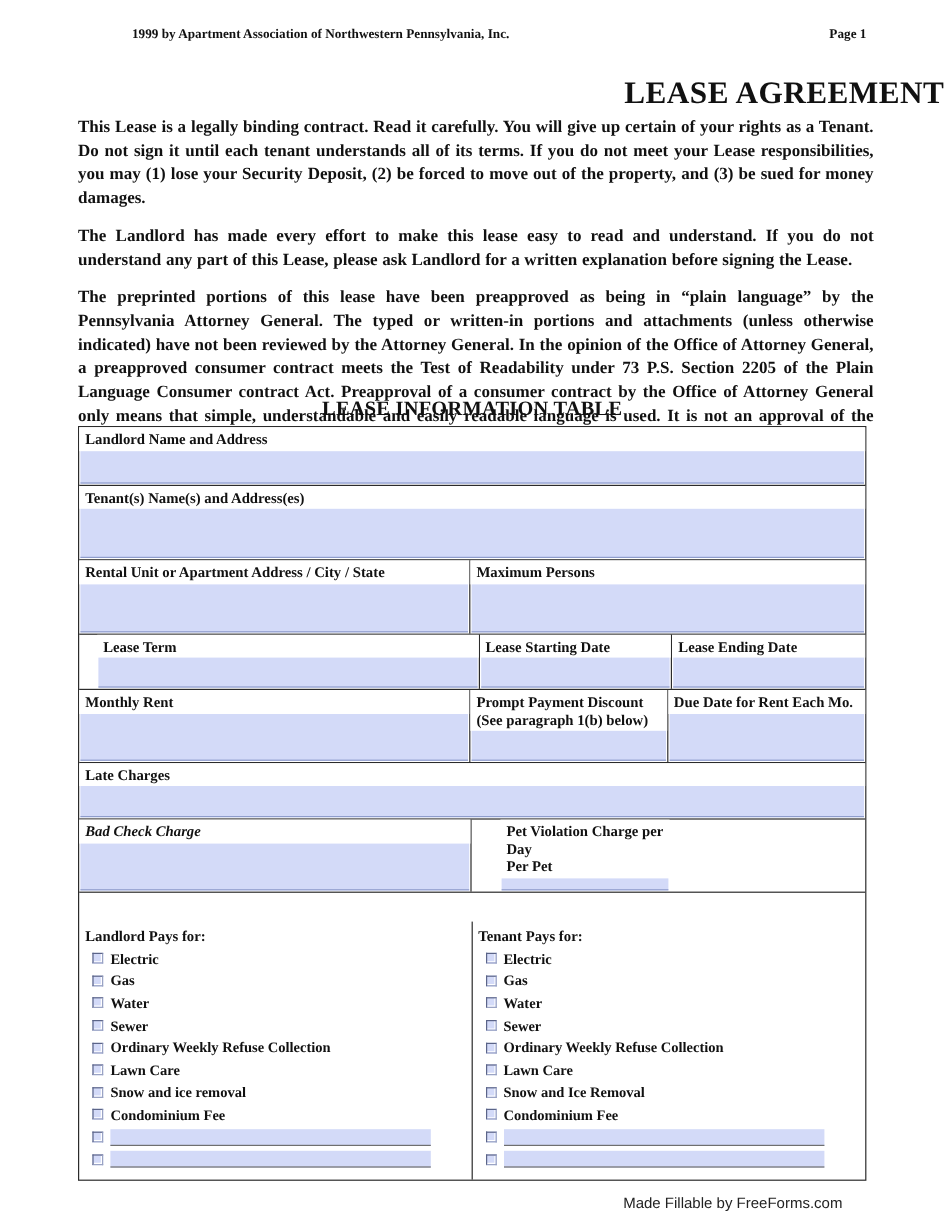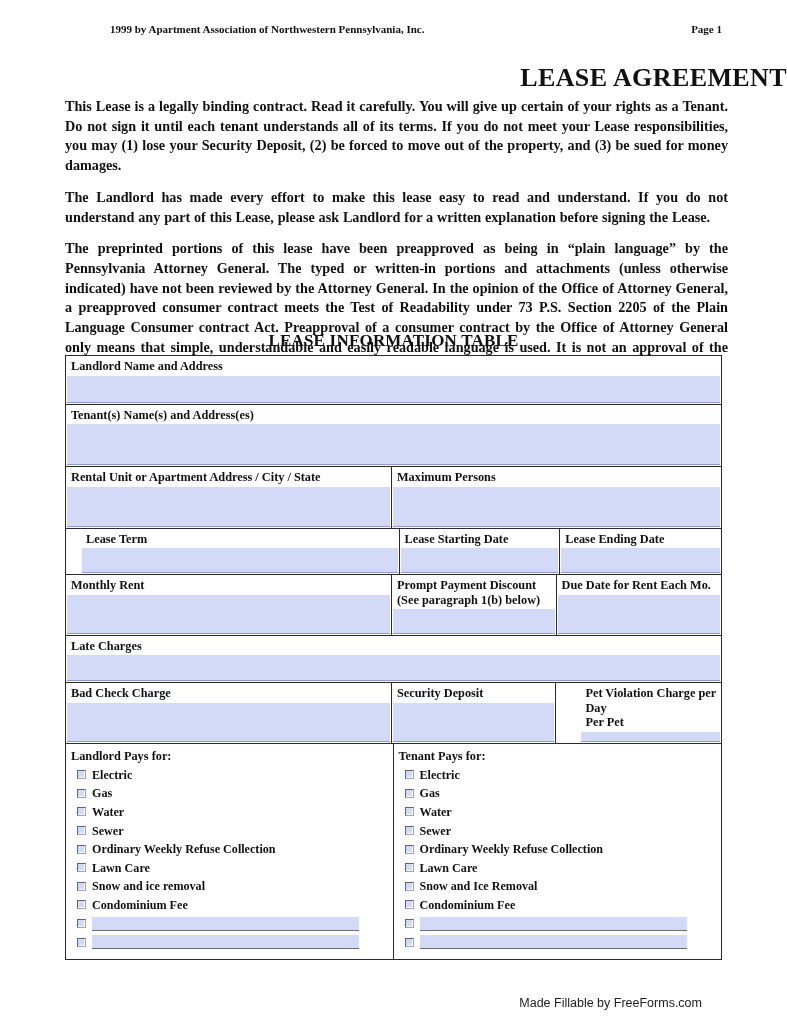--- a/index.html
+++ b/index.html
@@ -77,21 +77,21 @@
     width: 657px;
     border: 1.6px solid #2b2b2b;
     box-sizing: border-box;
     background: #ffffff;
   }
   .lit-row {
     display: flex;
     border-bottom: 1.6px solid #2b2b2b;
     box-sizing: border-box;
   }
-  .lit-row.last { border-bottom: none; }
+  .lit-row.last { border-bottom: none; margin-top: 24px; }
   .lit-cell {
     box-sizing: border-box;
     border-right: 1.6px solid #2b2b2b;
     display: flex;
     flex-direction: column;
     position: relative;
   }
   .lit-cell.nobr { border-right: none; }
   .cell-label {
     font-size: 12.3px;
@@ -244,26 +244,22 @@
     </div>
 
     <div class="lit-row">
       <div class="lit-cell nobr" style="width:100%;">
         <div class="cell-label">Late Charges</div>
         <div class="field" style="height:26px;"></div>
       </div>
     </div>
 
     <div class="lit-row">
-      <div class="lit-cell" style="width:327px;">
+      <div class="lit-cell" style="width:327px;font-style:italic;">
         <div class="cell-label">Bad Check Charge</div>
-        <div class="field" style="height:23px;"></div>
-      </div>
-      <div class="lit-cell" style="width:165px;">
-        <div class="cell-label">Security Deposit</div>
         <div class="field" style="height:23px;"></div>
       </div>
       <div class="lit-cell nobr" style="width:165px;padding-left:24px;">
         <div class="cell-label">Pet Violation Charge per Day
 Per Pet</div>
         <div class="field" style="height:10px;"></div>
       </div>
     </div>
 
     <div class="lit-row last">

